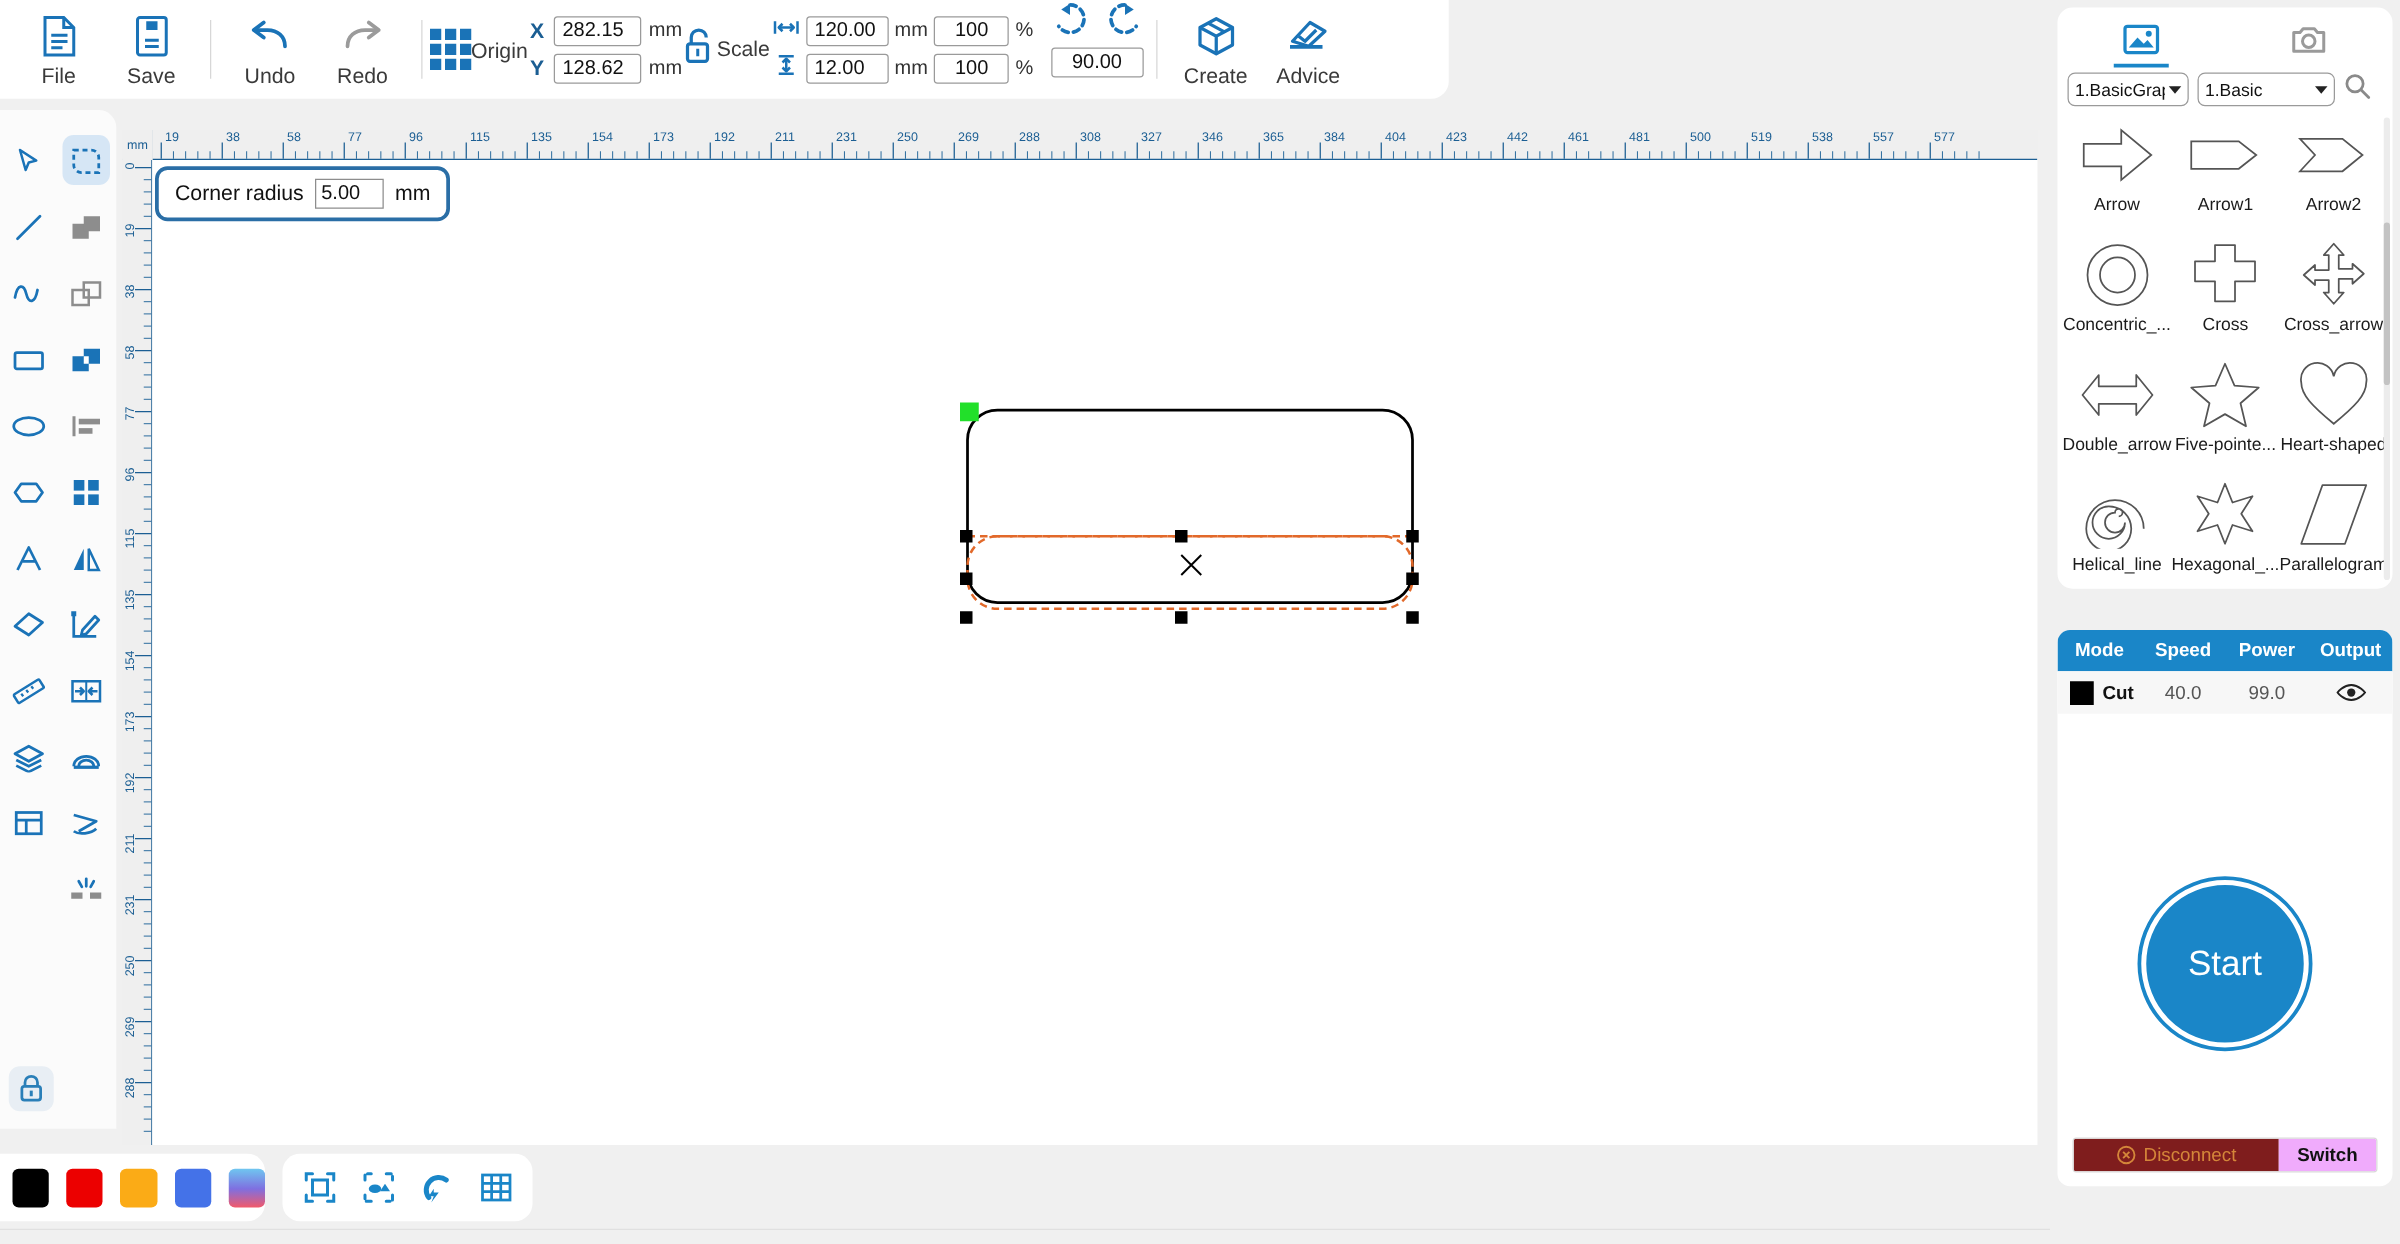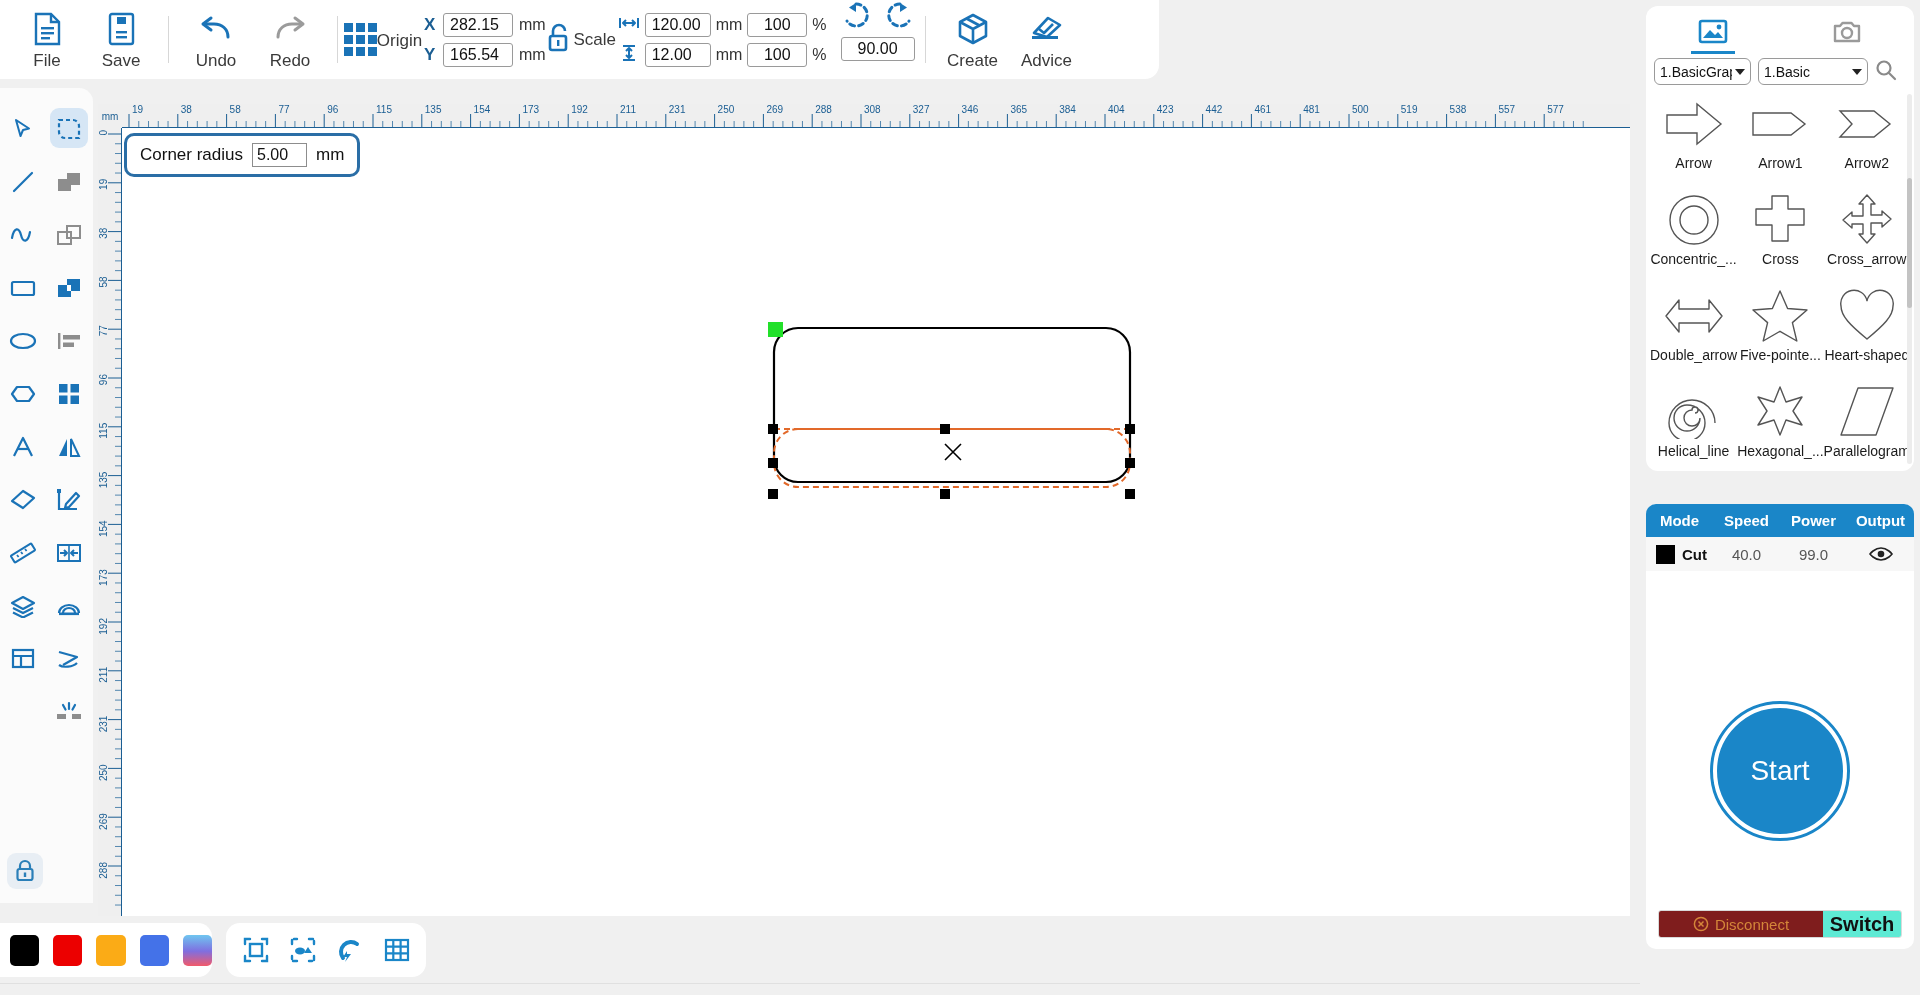--- a/index.html
+++ b/index.html
@@ -200,22 +200,22 @@
   }
   .connrow {
     position: absolute; left: 12px; bottom: 11px; width: 244px; height: 28px;
     display: flex; border: 1px solid #d9d9d9; border-radius: 3px; overflow: hidden;
   }
   .disc {
     flex: 1; background: #7f1d1d; display: flex; align-items: center; justify-content: center;
     gap: 6px; color: #d4863a; font-size: 15px; cursor: pointer;
   }
   .switchb {
-    width: 78px; background: #5eead4; display: flex; align-items: center; justify-content: center;
-    font-size: 20px; font-weight: bold; color: #111; cursor: pointer;
+    width: 78px; background: #f0abfc; display: flex; align-items: center; justify-content: center;
+    font-size: 15px; font-weight: bold; color: #111; cursor: pointer;
   }
   .statusbar { position: absolute; left: 0; bottom: 0; width: 1920px; height: 12px; background: #f0f0f0; border-top: 1px solid #e0e0e0; }
 </style>
 </head>
 <body>
 
 <div id="app">
 
   <div class="topbar">
     <div class="tb-inner">
@@ -285,21 +285,21 @@
           <span class="lbl">Origin</span>
         </div>
         <div class="xy-block">
           <div class="xy-row">
             <span class="axis">X</span>
             <span class="numbox w70">282.15</span>
             <span class="unit">mm</span>
           </div>
           <div class="xy-row">
             <span class="axis">Y</span>
-            <span class="numbox w70">165.54</span>
+            <span class="numbox w70">128.62</span>
             <span class="unit">mm</span>
           </div>
         </div>
       </div>
 
       <div class="tb-group">
         <div class="scale-block">
           <span class="glyph">
             <svg width="28" height="34" viewBox="0 0 28 34">
                 <path d="M8 15V10a6 6 0 0 1 12 0" fill="none" stroke="#1a73b7" stroke-width="2.6"></path>

